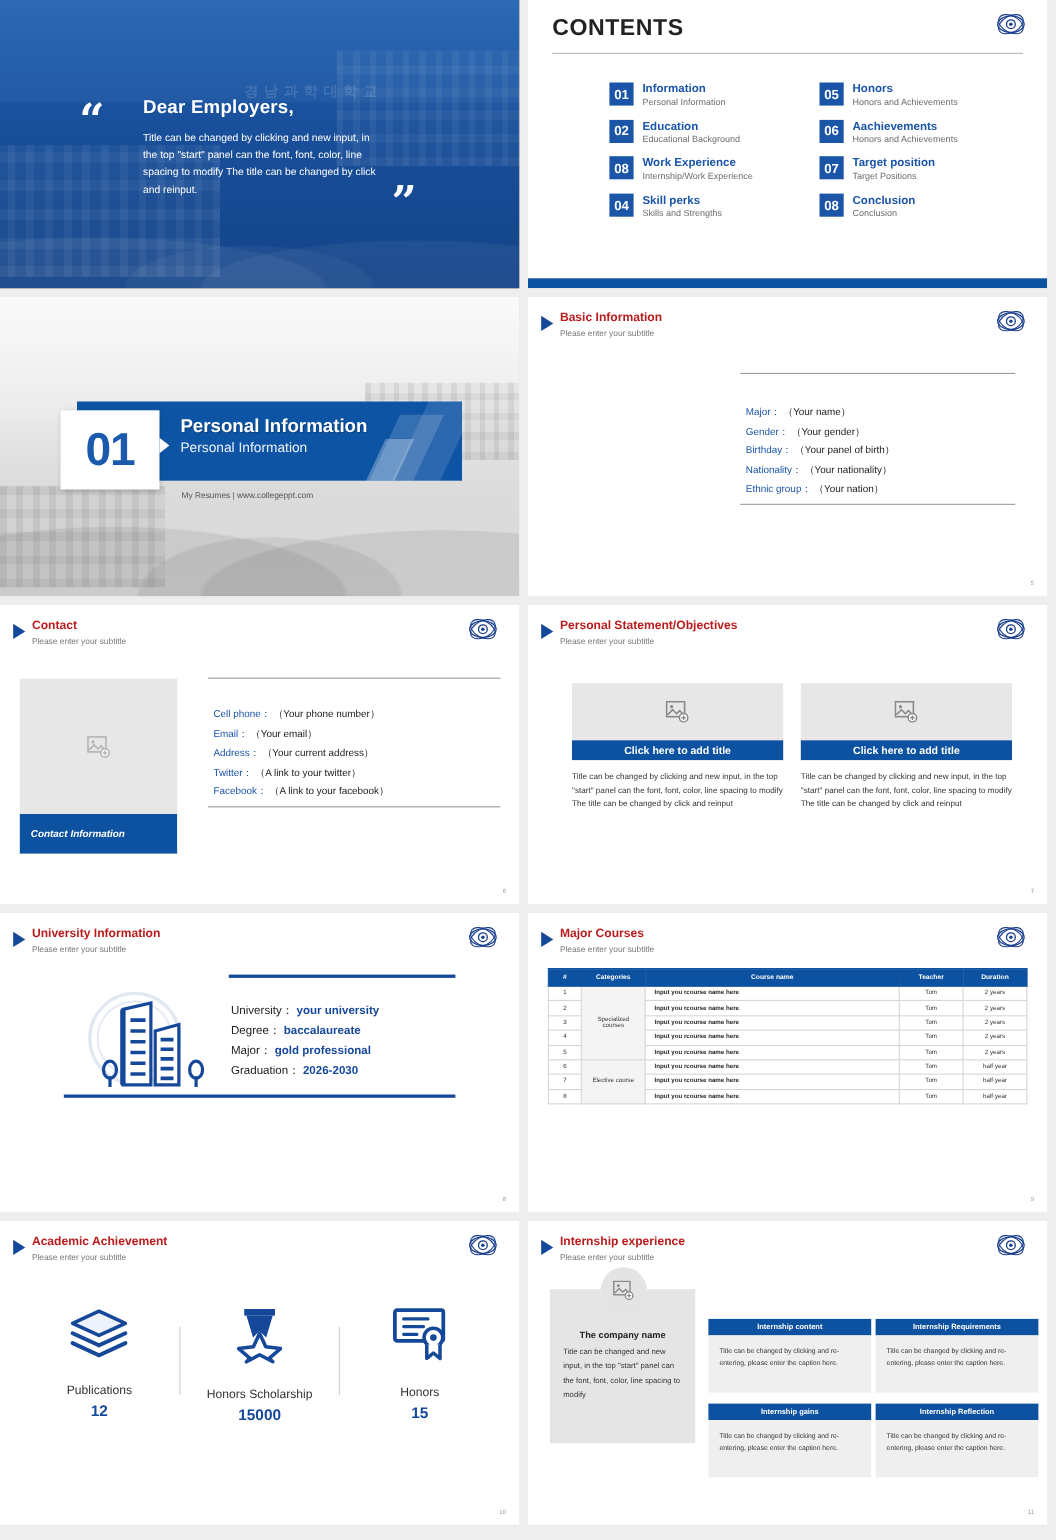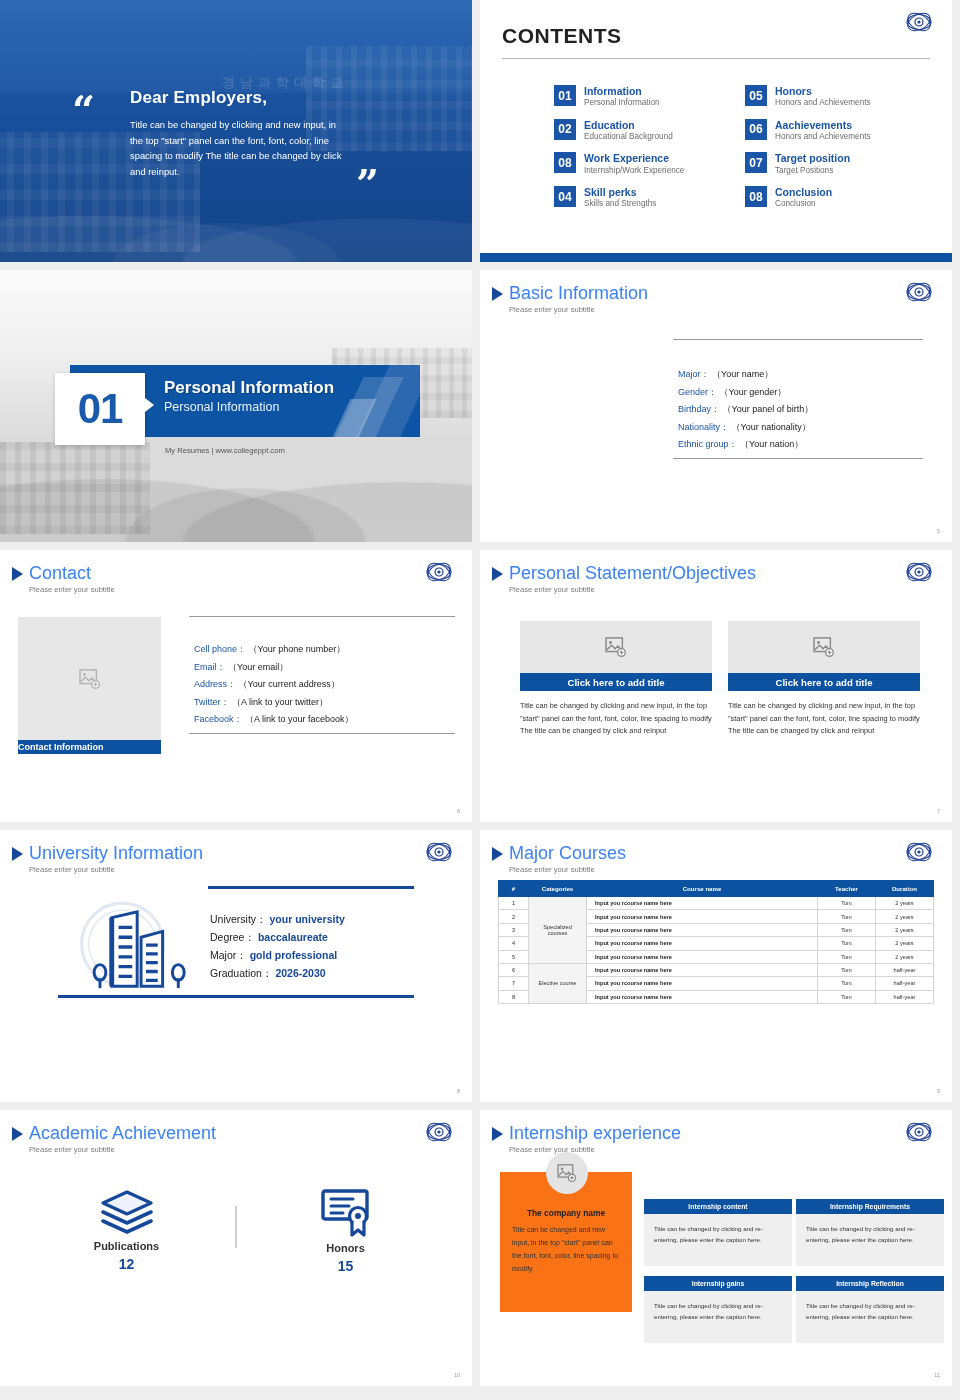--- a/index.html
+++ b/index.html
@@ -39,21 +39,21 @@
                 radial-gradient(ellipse at 80% 100%, rgba(255,255,255,.05) 0 36%, transparent 37%);}
 
   .q-open{position:absolute;left:72px;top:96px;color:#fff;font-size:40px;line-height:.7;
           font-family:"DejaVu Serif",serif;font-weight:bold;}
   .q-close{position:absolute;left:356px;top:170px;color:#fff;font-size:40px;line-height:.7;
           font-family:"DejaVu Serif",serif;font-weight:bold;}
   .cover-title{position:absolute;left:130px;top:88px;color:#fff;font-size:17px;font-weight:bold;letter-spacing:.2px;}
   .cover-body{position:absolute;left:130px;top:117px;width:212px;color:#fff;font-size:9.4px;line-height:1.65;}
 
   
-  .contents { padding:24px 22px 0 22px; }
+  .contents { padding:14px 22px 0 22px; }
   .contents h1{font-size:21px;font-weight:bold;color:#222;letter-spacing:.5px;}
   .c-rule{height:1px;background:#b9b9b9;margin-top:10px;}
   .toc{display:grid;grid-template-columns:1fr 1fr;column-gap:6px;row-gap:10px;margin:26px 0 0 52px;}
   .toc-item{display:flex;align-items:flex-start;gap:8px;}
   .toc-num{width:22px;height:21px;background:#1a55a8;color:#fff;font-size:12px;font-weight:bold;
            display:flex;align-items:center;justify-content:center;flex:0 0 auto;}
   .toc-t{font-size:10.5px;font-weight:bold;color:#1a55a8;line-height:1.15;}
   .toc-s{font-size:8.2px;color:#6d6d6d;line-height:1.3;margin-top:1px;}
   .bottombar{position:absolute;left:0;right:0;bottom:0;height:9px;background:#0d52a0;}
 
@@ -93,21 +93,21 @@
             border-top:7px solid transparent;border-bottom:7px solid transparent;border-left:9px solid #fff;}
   .sec-t{position:absolute;left:164px;top:108px;color:#fff;font-size:17px;font-weight:bold;z-index:4;
          text-shadow:1px 1px 1px rgba(0,0,0,.25);}
   .sec-s{position:absolute;left:164px;top:130px;color:#eaf1fb;font-size:12.5px;z-index:4;}
   .sec-m{position:absolute;left:165px;top:176px;color:#555;font-size:7.6px;}
 
   
   .ct{position:absolute;left:12px;top:14px;display:flex;align-items:flex-start;gap:6px;}
   .tri{width:0;height:0;border-top:7px solid transparent;border-bottom:7px solid transparent;
        border-left:11px solid #16489a;margin-top:3px;}
-  .ct h2{font-size:18px;color:#3b82f6;font-weight:normal;line-height:1.05;}
+  .ct h2{font-size:11px;color:#b91c1c;font-weight:bold;line-height:1.05;}
   .ct p{font-size:7.6px;color:#7a7a7a;margin-top:2px;}
   .pg{position:absolute;right:12px;bottom:8px;font-size:5.5px;color:#9a9a9a;}
 
   .ph{background:#e7e7e7;display:flex;align-items:center;justify-content:center;}
   .ph svg{opacity:.55;}
   .phcap{background:#0d52a0;color:#fff;font-size:9px;font-weight:bold;
          display:flex;align-items:center;}
 
   
   .infolist{position:absolute;}
@@ -138,25 +138,25 @@
   table.courses th{background:#0d52a0;color:#fff;font-weight:bold;font-size:6.1px;padding:4px 2px;
                    text-align:center;border:1px solid #0d52a0;}
   table.courses td{border:1px solid #d6d6d6;padding:3.2px 4px;text-align:center;background:#fff;}
   table.courses td.cat{background:#f4f4f4;}
   table.courses td.cname{text-align:left;font-weight:bold;color:#1d1d1d;padding-left:8px;}
 
   
   .ach{position:absolute;left:18px;top:78px;width:436px;display:flex;}
   .ach .col{flex:1;display:flex;flex-direction:column;align-items:center;gap:4px;}
   .ach .div{width:1px;background:#cfcfcf;margin:18px 0 26px;}
-  .ach .lab{font-size:11px;color:#333;margin-top:0;font-weight:bold;}
+  .ach .lab{font-size:11px;color:#333;margin-top:18px;}
   .ach .val{font-size:14px;font-weight:bold;color:#16489a;}
 
   
-  .int-left{position:absolute;left:20px;top:62px;width:132px;height:140px;background:#f97316;padding:28px 12px 10px;}
+  .int-left{position:absolute;left:20px;top:62px;width:132px;height:140px;background:#e5e5e5;padding:28px 12px 10px;}
   .int-circ{position:absolute;left:66px;top:42px;width:42px;height:42px;border-radius:50%;background:#e4e4e4;
             display:flex;align-items:center;justify-content:center;z-index:2;}
   .int-cn{font-size:8.4px;font-weight:bold;color:#222;text-align:center;margin-top:8px;}
   .int-bd{font-size:7px;color:#333;line-height:1.85;margin-top:6px;}
   .int-card{position:absolute;width:148px;}
   .int-hd{height:15px;background:#0d52a0;color:#fff;font-size:6.8px;font-weight:bold;
           display:flex;align-items:center;justify-content:center;}
   .int-bx{background:#efefef;height:52px;padding:9px 10px;font-size:6.2px;color:#333;line-height:1.8;}
 </style>
 </head>
@@ -326,21 +326,21 @@
     <div style="position:absolute;left:18px;top:67px;width:143px;">
       <div class="ph" style="height:123px;">
         <svg width="22" height="20" viewBox="0 0 24 22">
           <rect x="1" y="1" width="18" height="15" fill="none" stroke="#8a8a8a" stroke-width="1.6"></rect>
           <circle cx="6" cy="6" r="1.6" fill="#8a8a8a"></circle>
           <path d="M2 14l5-5 4 4 3-3 5 5" fill="none" stroke="#8a8a8a" stroke-width="1.6"></path>
           <circle cx="18" cy="17" r="4.2" fill="#fff" stroke="#8a8a8a" stroke-width="1.5"></circle>
           <path d="M18 14.8v4.4M15.8 17h4.4" stroke="#8a8a8a" stroke-width="1.4"></path>
         </svg>
       </div>
-      <div class="phcap" style="height:14px;">Contact Information</div>
+      <div class="phcap" style="height:36px;padding-left:10px;font-style:italic;">Contact Information</div>
     </div>
 
     <div class="infolist" style="left:189px;top:66px;width:266px;">
       <div class="hr"></div>
       <div style="padding:24px 0 4px 5px;">
         <div class="irow">
           <b>Cell phone：</b>
           <i>（Your phone number）</i></div>
         <div class="irow">
           <b>Email：</b>
@@ -566,20 +566,30 @@
       <div class="col">
         <svg width="56" height="48" viewBox="0 0 56 48">
           <path d="M28 4 L52 15 L28 26 L4 15 Z" fill="#eef3fb" stroke="#16489a" stroke-width="3.2" stroke-linejoin="round"></path>
           <path d="M4 24 L28 35 L52 24" fill="none" stroke="#16489a" stroke-width="3.6" stroke-linecap="round"></path>
           <path d="M4 33 L28 44 L52 33" fill="none" stroke="#16489a" stroke-width="3.6" stroke-linecap="round"></path>
         </svg>
         <div class="lab">Publications</div>
         <div class="val">12</div>
       </div>
       <div class="div"></div>
+      <div class="col">
+        <svg width="48" height="52" viewBox="0 0 48 52">
+          <rect x="10" y="2" width="28" height="6" fill="#16489a"></rect>
+          <path d="M12 8 L18 28 L24 22 L30 28 L36 8 Z" fill="#16489a"></path>
+          <path d="M24 22 L30 40 L24 36 L18 40 Z" fill="#16489a"></path>
+          <path d="M24 24 L29.6 36.4 L43 38 L33 46.6 L36 50 L24 43.6 L12 50 L15 46.6 L5 38 L18.4 36.4 Z" fill="#fff" stroke="#16489a" stroke-width="3.2" stroke-linejoin="round"></path>
+        </svg>
+        <div class="lab">Honors Scholarship</div>
+        <div class="val">15000</div>
+      </div>
       <div class="div"></div>
       <div class="col">
         <svg width="52" height="50" viewBox="0 0 52 50">
           <rect x="3" y="3" width="44" height="28" rx="2" fill="#fff" stroke="#16489a" stroke-width="3.4"></rect>
           <g stroke="#16489a" stroke-width="3" stroke-linecap="round">
             <path d="M11 11h22M11 18h18M11 25h12"></path>
           </g>
           <circle cx="38" cy="28" r="8.5" fill="#fff" stroke="#16489a" stroke-width="3.2"></circle>
           <circle cx="38" cy="28" r="3" fill="#16489a"></circle>
           <path d="M32 34 L32 47 L38 42 L44 47 L44 34" fill="#fff" stroke="#16489a" stroke-width="3.2" stroke-linejoin="round"></path>

